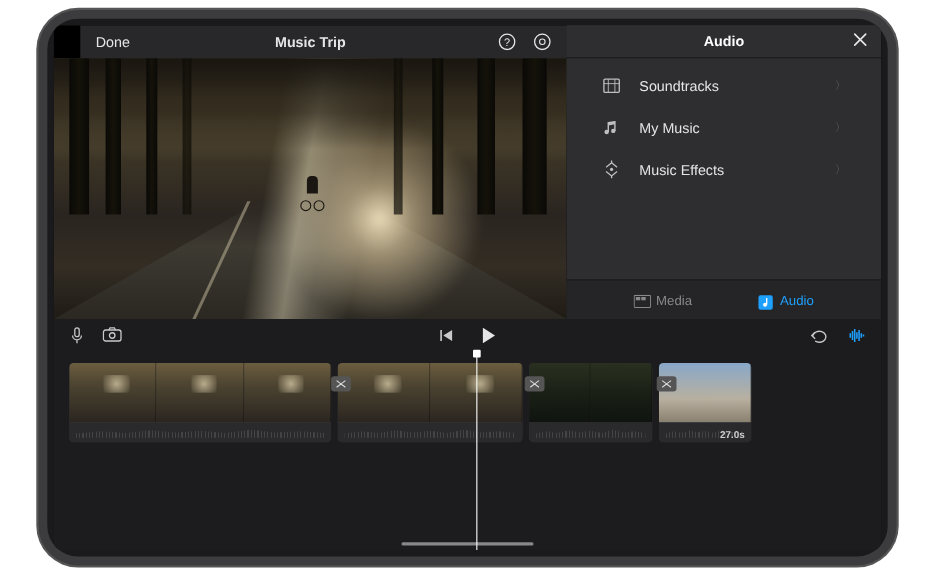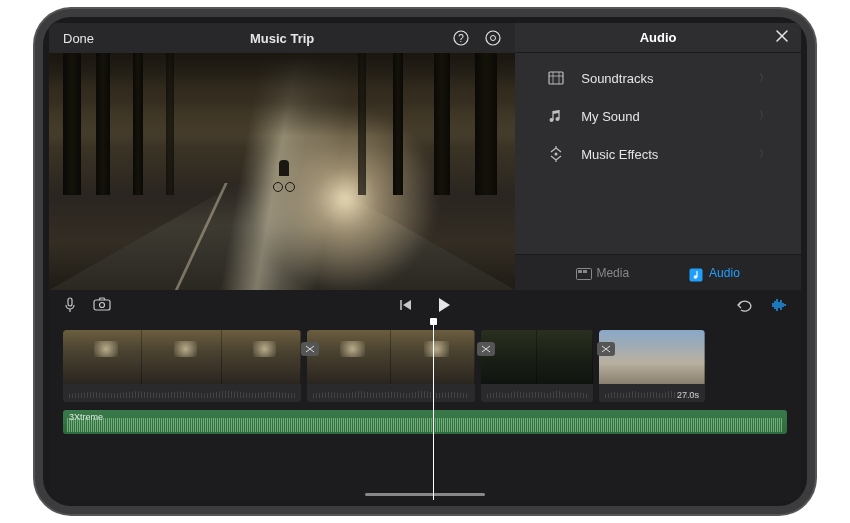--- a/index.html
+++ b/index.html
@@ -1,21 +1,21 @@
 <!DOCTYPE html>
 <html><head>
 <meta charset="utf-8">
 <style>
 * { margin:0; padding:0; box-sizing:border-box; font-family:-apple-system,BlinkMacSystemFont,"Helvetica Neue",sans-serif; }
 body { background:#fff; display:flex; align-items:center; justify-content:center; height:523px; width:850px; }
 .ipad { width:780px; height:505px; background:#1a1a1c; border-radius:36px; border:8px solid #3c3c3e; box-shadow:0 0 0 2px #555; position:relative; overflow:hidden; }
 .screen { position:absolute; inset:6px; background:#1c1c1e; border-radius:6px; display:flex; flex-direction:column; overflow:hidden; }
 .top-half { flex:0 0 56%; display:flex; background:#1c1c1e; }
 .preview-pane { flex:0 0 62%; display:flex; flex-direction:column; background:#000; }
-.preview-header { height:30px; display:flex; align-items:center; justify-content:space-between; padding:0 14px; color:#e5e5e7; font-size:13px; background:#28282a; }
+.preview-header { height:30px; display:flex; align-items:center; justify-content:space-between; padding:0 14px; color:#e5e5e7; font-size:13px; background:#28282a;margin-left:24px; }
 .preview-title { position:absolute; left:0; right:38%; text-align:center; font-weight:600; pointer-events:none; }
 .preview-header .right-icons { display:flex; gap:16px; }
 .preview-image { flex:1; position:relative; overflow:hidden; }
 .forest { position:absolute; inset:0; background:linear-gradient(to bottom,#4a4230 0%,#6b5d3f 15%,#3a3325 40%,#2a2520 60%,#332d24 80%,#1f1b15 100%); }
 .sunburst { position:absolute; left:40%; top:15%; width:220px; height:220px; background:radial-gradient(circle,rgba(255,240,200,0.9) 0%,rgba(255,230,180,0.5) 20%,transparent 60%); filter:blur(4px); }
 .ray { position:absolute; left:30%; top:0; width:200px; height:100%; background:linear-gradient(100deg,transparent 30%,rgba(255,245,210,0.4) 45%,rgba(255,245,210,0.2) 55%,transparent 70%); }
 .tree { position:absolute; top:0; bottom:40%; width:18px; background:linear-gradient(to right,#0a0906 0%,#141209 50%,#0a0906 100%); }
 .tree.t1{left:3%}.tree.t2{left:10%;width:14px}.tree.t3{left:18%;width:10px}.tree.t4{left:25%;width:8px;opacity:.7}.tree.t5{right:4%;width:22px}.tree.t6{right:14%;width:16px}.tree.t7{right:24%;width:10px}.tree.t8{right:32%;width:8px;opacity:.7}
 .canopy { position:absolute; top:0; left:0; right:0; height:35%; background:linear-gradient(to bottom,#1a1610 0%,rgba(26,22,16,0.6) 60%,transparent 100%); }
 .road { position:absolute; left:0; right:0; bottom:0; height:45%; background:linear-gradient(to top,#2b2822 0%,#3d3a32 60%,transparent 100%); clip-path:polygon(0 100%,100% 100%,60% 0,40% 0); }
@@ -138,21 +138,21 @@
           <div class="audio-item">
             <span class="ico">
               <svg width="18" height="18" viewBox="0 0 18 18">
                   <path d="M6 4 V13" stroke="#bfbfc2" stroke-width="1.3"></path>
                   <path d="M12 3 V12" stroke="#bfbfc2" stroke-width="1.3"></path>
                   <path d="M6 4 L12 3 L12 6 L6 7 Z" fill="#bfbfc2"></path>
                   <circle cx="4.5" cy="13" r="2" fill="#bfbfc2"></circle>
                   <circle cx="10.5" cy="12" r="2" fill="#bfbfc2"></circle>
                 </svg>
             </span>
-            <span>My Sound</span>
+            <span>My Music</span>
             <span class="chev">〉</span>
           </div>
           <div class="audio-item">
             <span class="ico">
               <svg width="18" height="18" viewBox="0 0 18 18">
                   <path d="M9 3 L4 7 M9 3 L14 7 M9 3 V1 M4 11 L9 15 L14 11 M9 15 V17" stroke="#bfbfc2" stroke-width="1.2" fill="none"></path>
                   <circle cx="9" cy="9" r="1.5" fill="#bfbfc2"></circle>
                 </svg>
             </span>
             <span>Music Effects</span>
@@ -246,21 +246,21 @@
             </div>
             <div class="wave"></div>
           </div>
           <div class="clip forest2" style="width: 112px;">
             <div class="frames">
               <div class="frame"></div>
               <div class="frame"></div>
             </div>
             <div class="wave"></div>
           </div>
-          <div class="clip skate" style="width: 106px;">
+          <div class="clip skate" style="width: 84px; font-weight: bold;">
             <div class="frames">
               <div class="frame"></div>
             </div>
             <div class="wave"></div>
             <span class="dur">27.0s</span>
           </div>
         </div>
       <div class="transition-badge t-b1">
           <svg viewBox="0 0 10 8">
             <path d="M1 1 L5 4 L1 7 M9 1 L5 4 L9 7" stroke="#ddd" stroke-width="1" fill="none"></path>
@@ -269,20 +269,17 @@
       <div class="transition-badge t-b2">
           <svg viewBox="0 0 10 8">
             <path d="M1 1 L5 4 L1 7 M9 1 L5 4 L9 7" stroke="#ddd" stroke-width="1" fill="none"></path>
           </svg>
         </div>
       <div class="transition-badge t-b3">
           <svg viewBox="0 0 10 8">
             <path d="M1 1 L5 4 L1 7 M9 1 L5 4 L9 7" stroke="#ddd" stroke-width="1" fill="none"></path>
           </svg>
         </div>
-      <div class="audio-track">
-        <span class="label">3Xtreme</span>
-      </div>
     </div>
 
     <div class="home-indicator"></div>
   </div>
 </div>
 
 </body></html>

